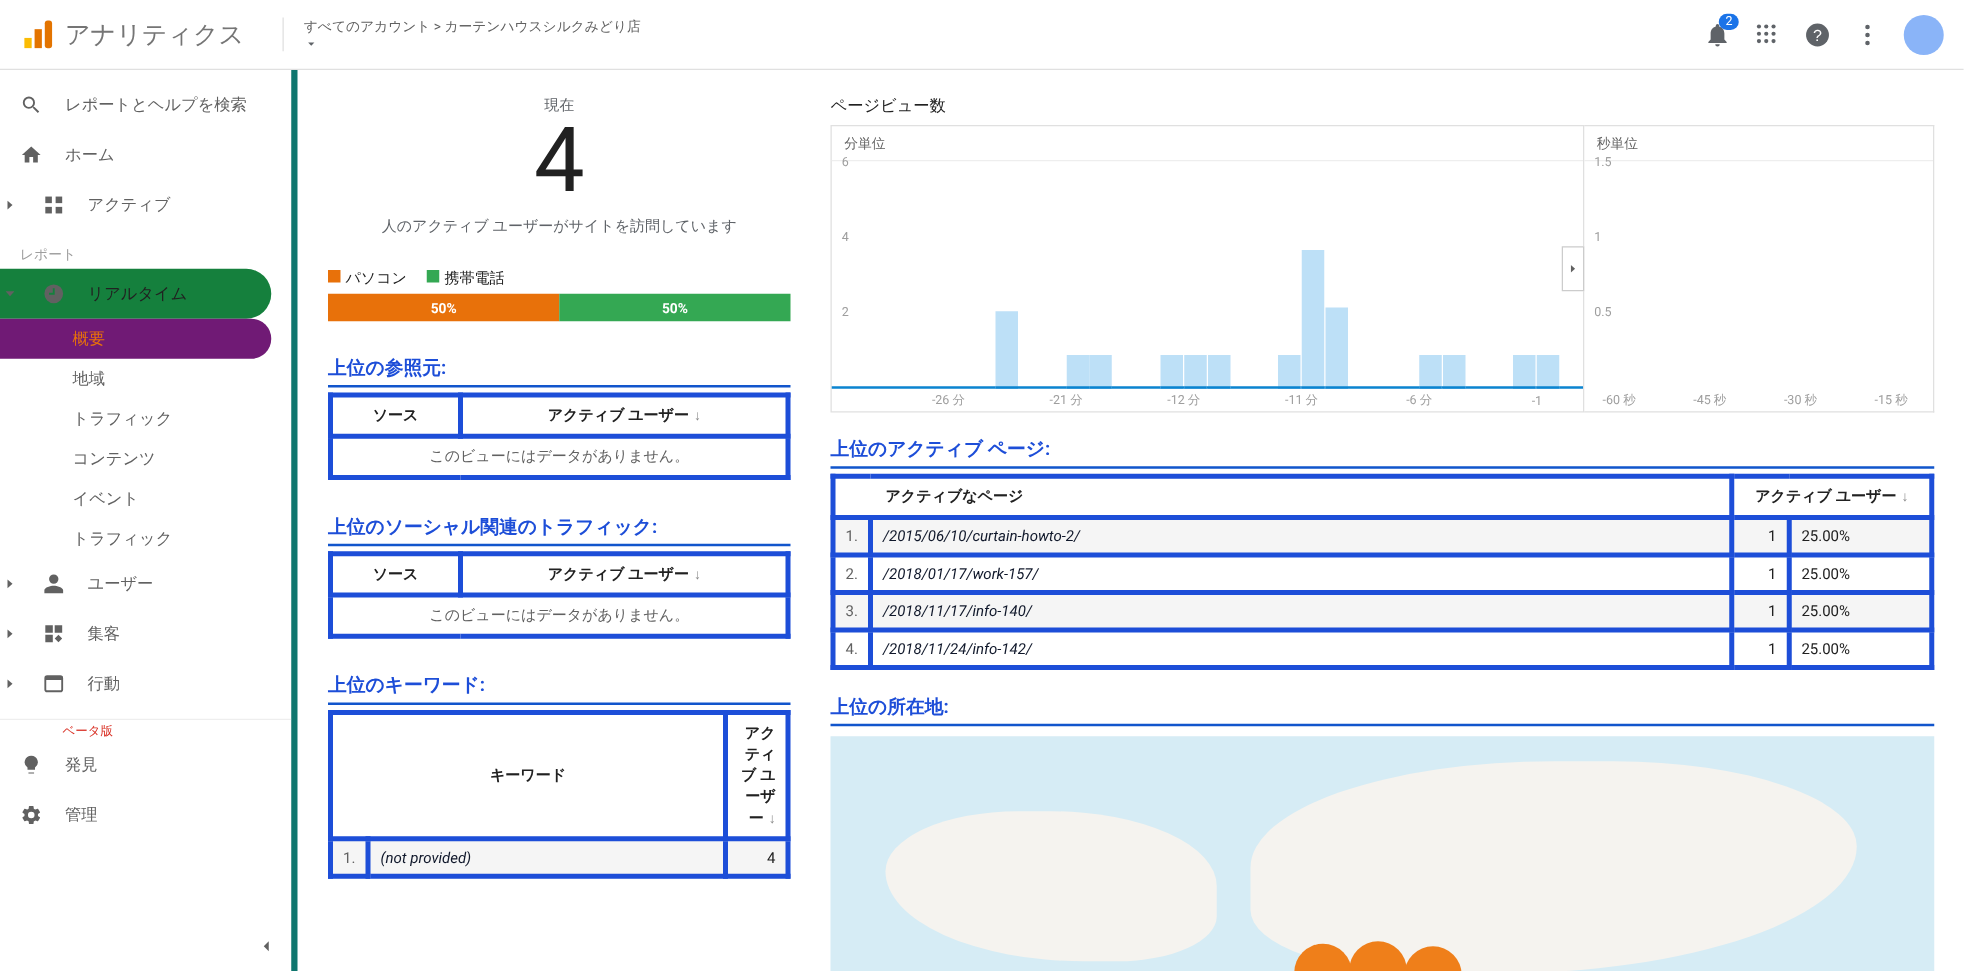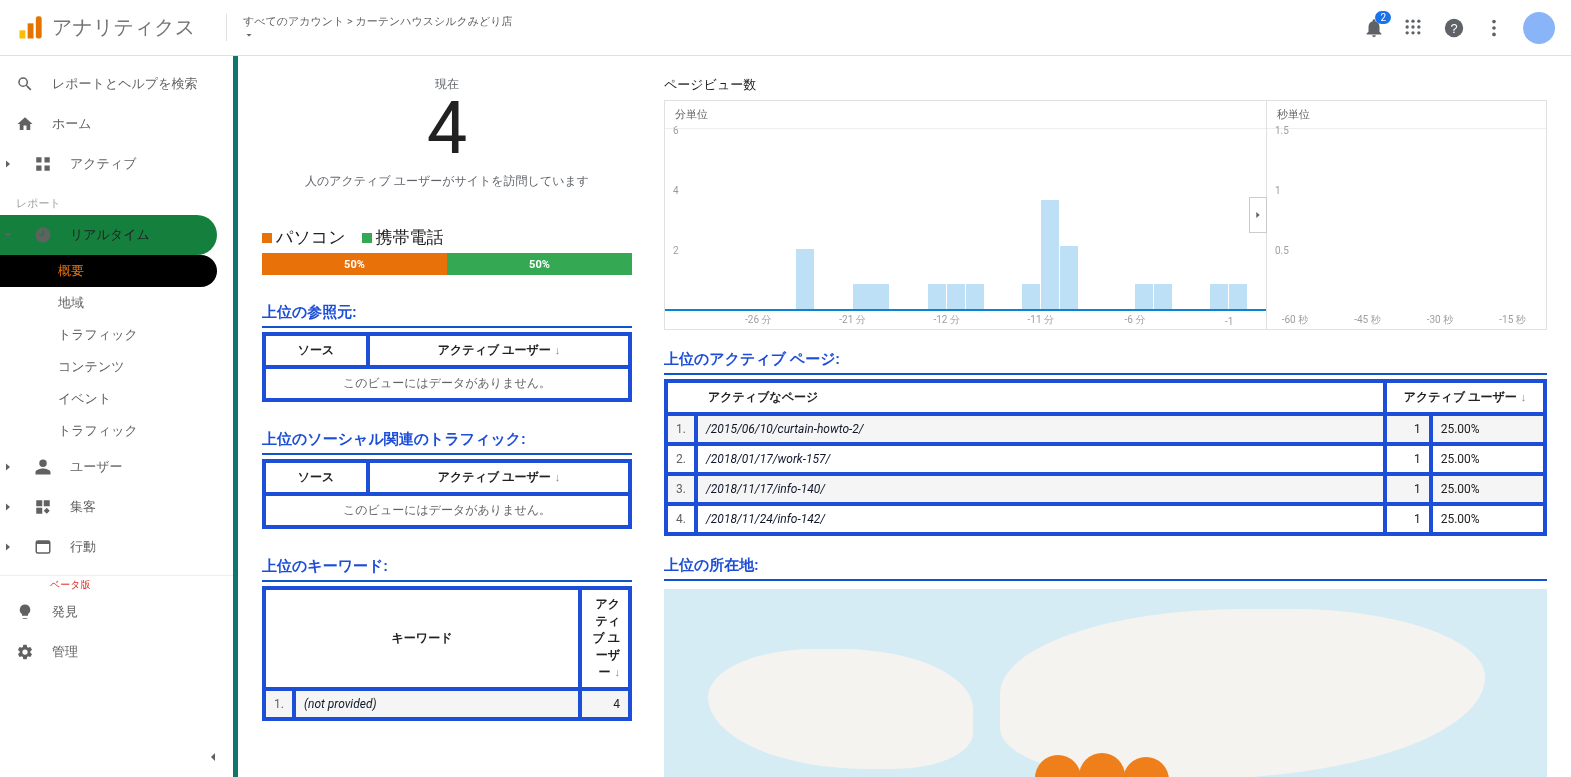--- a/index.html
+++ b/index.html
@@ -13,35 +13,35 @@
 .crumb-bot { font-size: 20px; color: #212121; display:flex; align-items:center; gap:4px;}
 .header-icons { display: flex; align-items: center; gap: 18px; margin-left:auto; color:#5f6368;}
 .hicon { width:22px; height:22px; fill:#5f6368; cursor:pointer; position:relative;}
 .badge { position:absolute; top:-6px; right:-6px; background:#1a73e8; color:#fff; font-size:10px; border-radius:8px; padding:1px 5px;}
 .avatar { width:32px; height:32px; border-radius:50%; background:#8ab4f8;}
 .layout { display:flex; height: calc(100vh - 56px); }
 .sidebar { width: 238px; border-right:5px solid #0f766e; padding-top:8px; overflow-y:auto; position:relative;}
 .srow { display:flex; align-items:center; height:40px; padding-left:16px; gap:18px; color:#616161; cursor:pointer;}
 .srow.sub { padding-left: 58px; height:32px; font-size:13px;}
 .srow.active-p { background:#15803d; border-radius: 0 20px 20px 0; margin-right:16px; color:#212121;}
-.srow.active-c { color:#e8710a; background:#000000; border-radius: 0 20px 20px 0; margin-right:16px;align-items:center;}
+.srow.active-c { color:#e8710a; background:#701a75; border-radius: 0 20px 20px 0; margin-right:16px;align-items:center;}
 .sicon { width:18px; height:18px; fill:#616161; flex-shrink:0;}
 .slabel-grp { font-size:11px; color:#9e9e9e; padding:12px 16px 4px;}
 .caret { width:12px; fill:#616161; margin-left:-14px; margin-right:2px;}
 .beta { color:#d93025; font-size:10px; padding-left:50px; margin-top:-6px;}
 .collapse-caret { position:absolute; bottom:12px; right:12px; }
 .main { flex:1; overflow:auto; padding: 20px 24px;}
 .cols { display:flex; gap:32px;}
 .left-col { width: 370px; flex-shrink:0;}
 .right-col { flex:1;}
 .now-block { text-align:center;}
 .now-label { font-size:12px; color:#5f6368;}
 .now-num { font-size:72px; font-weight:400; line-height:1;}
 .now-sub { font-size:12px; color:#5f6368; margin-top:8px;}
-.legend { display:flex; gap:16px; margin-top:36px; font-size:17px;}
+.legend { display:flex; gap:16px; margin-top:24px; font-size:12px;}
 .lsw { width:10px; height:10px; display:inline-block; margin-right:4px;}
 .barsplit { display:flex; height:22px; margin-top:4px; color:#fff; font-size:11px; font-weight:bold;}
 .barseg { display:flex; align-items:center; justify-content:center;}
 .sect-title { color:#1d4ed8; font-size:15px; font-weight:bold; border-bottom:2px solid #1155cc; padding-bottom:4px; margin-top:28px;}
 table.data { width:100%; border-collapse:collapse; font-size:12px; margin-top:4px;}
 table.data th, table.data td { border:4px solid #1d4ed8; padding:6px 8px; text-align:left;}
 table.data th { font-weight:bold; text-align:center;}
 .num-col { text-align:right !important; width:50px;}
 .idx-col { text-align:right !important; width:30px; color:#616161;}
 .nodata { text-align:center !important; color:#616161;}

